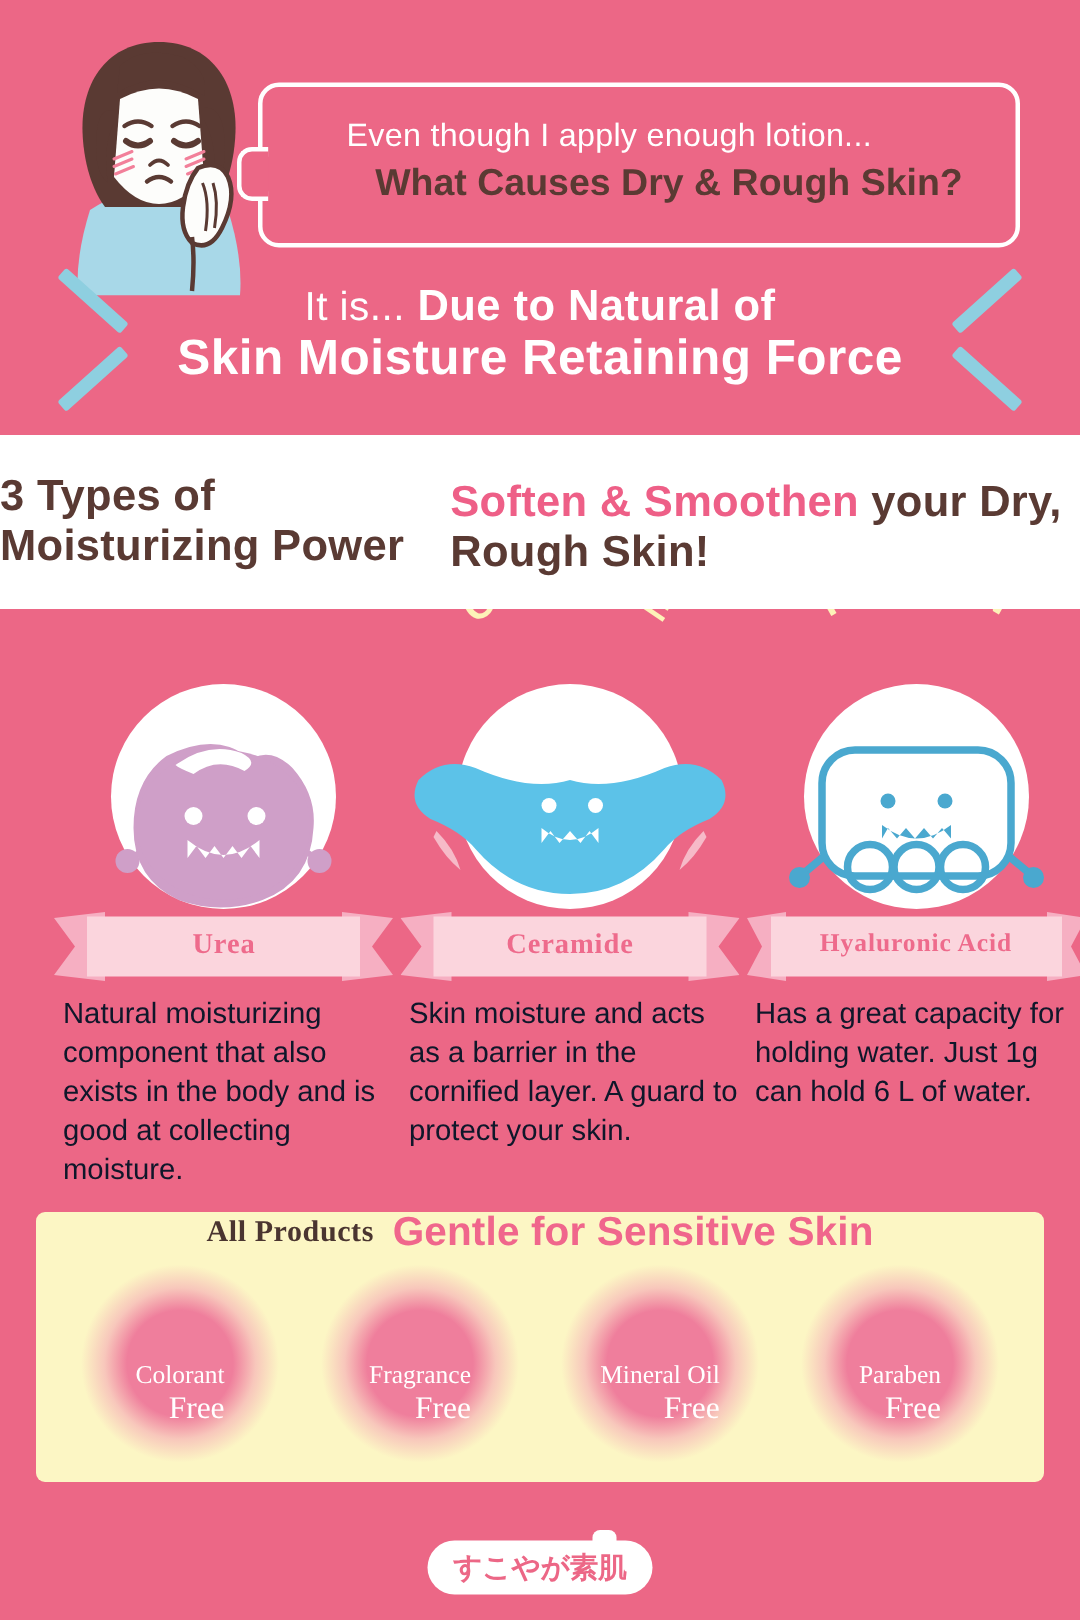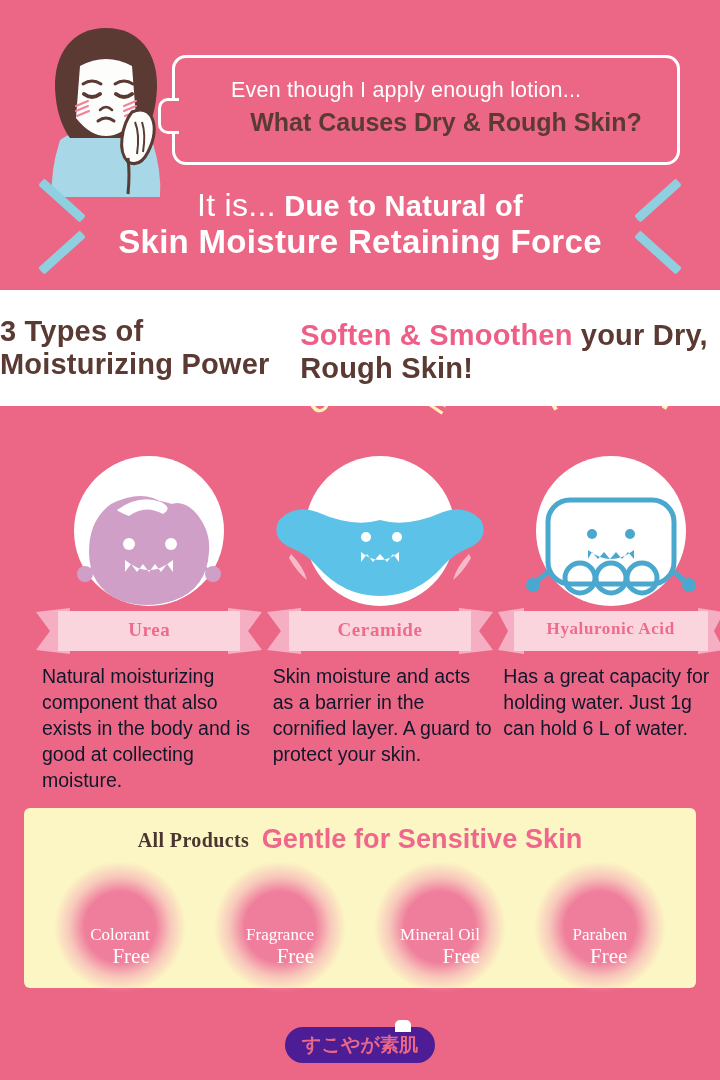--- a/index.html
+++ b/index.html
@@ -36,21 +36,21 @@
   .bubble-l2 {
     color:#5a3a33; font-size:25px; font-weight:bold;
     text-align:center; line-height:1.3; padding-left:16px; margin-top:2px;
   }
 
   .headline {
     position:absolute; left:0; right:0; top:188px;
     text-align:center; color:#ffffff; line-height:1.12;
   }
   .hl1 { font-size:29px; font-weight:bold; letter-spacing:.3px; }
-  .hl1 .lead { font-weight:normal; font-size:32px; }
+  .hl1 .lead { font-weight:normal; font-size:27px; }
   .hl2 { font-size:33px; font-weight:bold; letter-spacing:.3px; }
 
   .slash { position:absolute; background:#8ecfe0; border-radius:2px; width:56px; height:9px; }
   .s1 { left:34px;  top:196px; transform:rotate(42deg); }
   .s2 { left:34px;  top:248px; transform:rotate(-42deg); }
   .s3 { left:630px; top:196px; transform:rotate(-42deg); }
   .s4 { left:630px; top:248px; transform:rotate(42deg); }
 
   
   .band {
@@ -96,21 +96,21 @@
     color:#0f172a; font-size:19.5px; line-height:1.33;
     padding:10px 2px 0 8px; letter-spacing:0px;
   }
 
   
   .panel {
     position:absolute; left:24px; top:808px; width:672px; height:180px;
     background:#fcf6c4; border-radius:6px;
   }
   .panel-title {
-    text-align:center; padding-top:18px; line-height:1;
+    text-align:center; line-height:1;
   }
   .panel-title .small {
     color:#4a3530; font-size:20px; font-family:"Liberation Serif", serif; font-weight:bold;
     letter-spacing:.4px; vertical-align:middle;
   }
   .panel-title .big {
     color:#f0668c; font-size:27px; font-weight:bold; letter-spacing:.1px;
     vertical-align:middle; margin-left:8px;
   }
   .free-row {
@@ -133,21 +133,21 @@
   .free-badge .n { font-size:17px; display:block; }
   .free-badge .f { font-size:21px; display:block; margin-top:1px; }
 
   
   .footer {
     position:absolute; left:0; bottom:0; width:720px; height:70px;
     display:flex; align-items:center; justify-content:center; gap:16px;
   }
   .logo-pill {
     position:relative; width:150px; height:36px; border-radius:18px;
-    background:#4c1d95; display:flex; align-items:center; justify-content:center;
+    background:#ffffff; display:flex; align-items:center; justify-content:center;
   }
   .logo-pill::after{
     content:""; position:absolute; right:24px; top:-7px;
     width:16px; height:12px; background:#ffffff; border-radius:5px 5px 0 0;
   }
   .logo-jp { color:#ec6786; font-size:19px; font-weight:bold; letter-spacing:0px; position:relative; }
   .logo-en { color:#ffffff; font-size:16px; font-weight:bold; letter-spacing:.8px; }
 </style>
 </head>
 <body>

